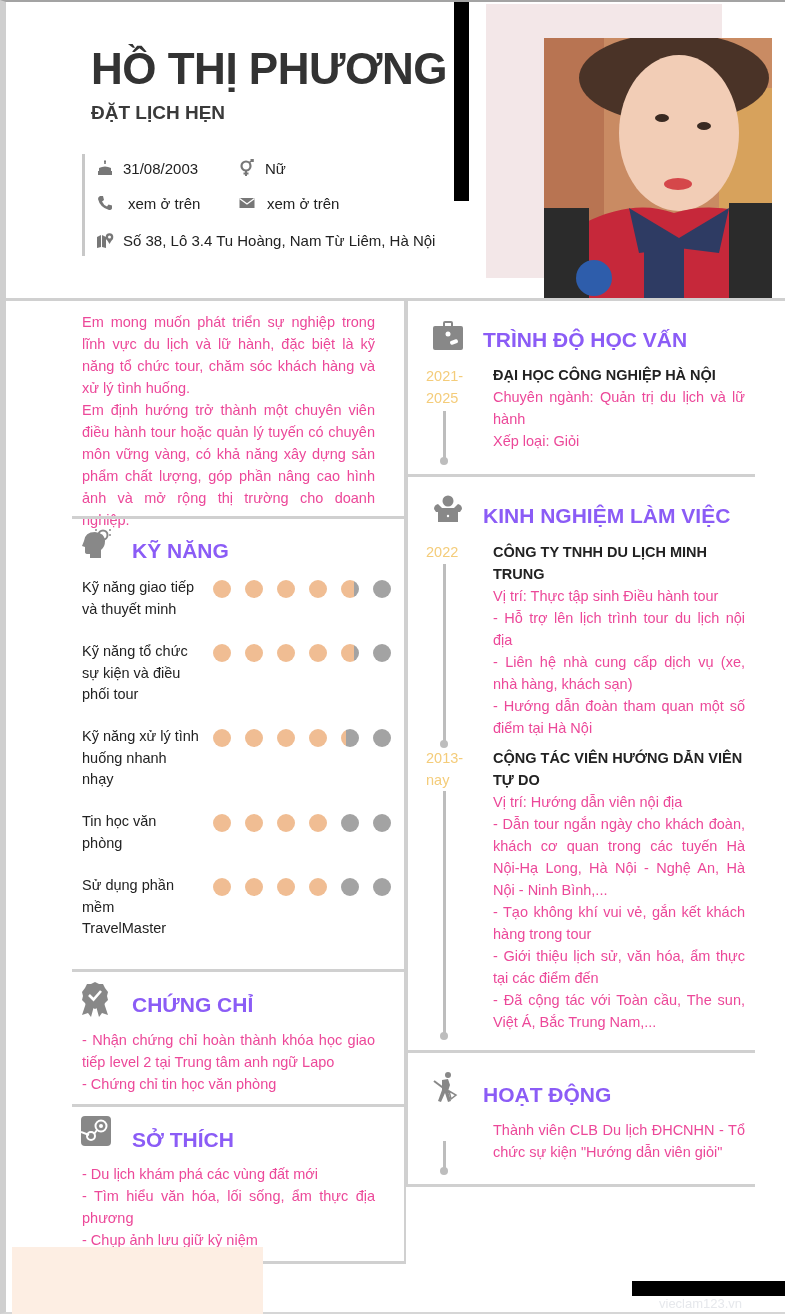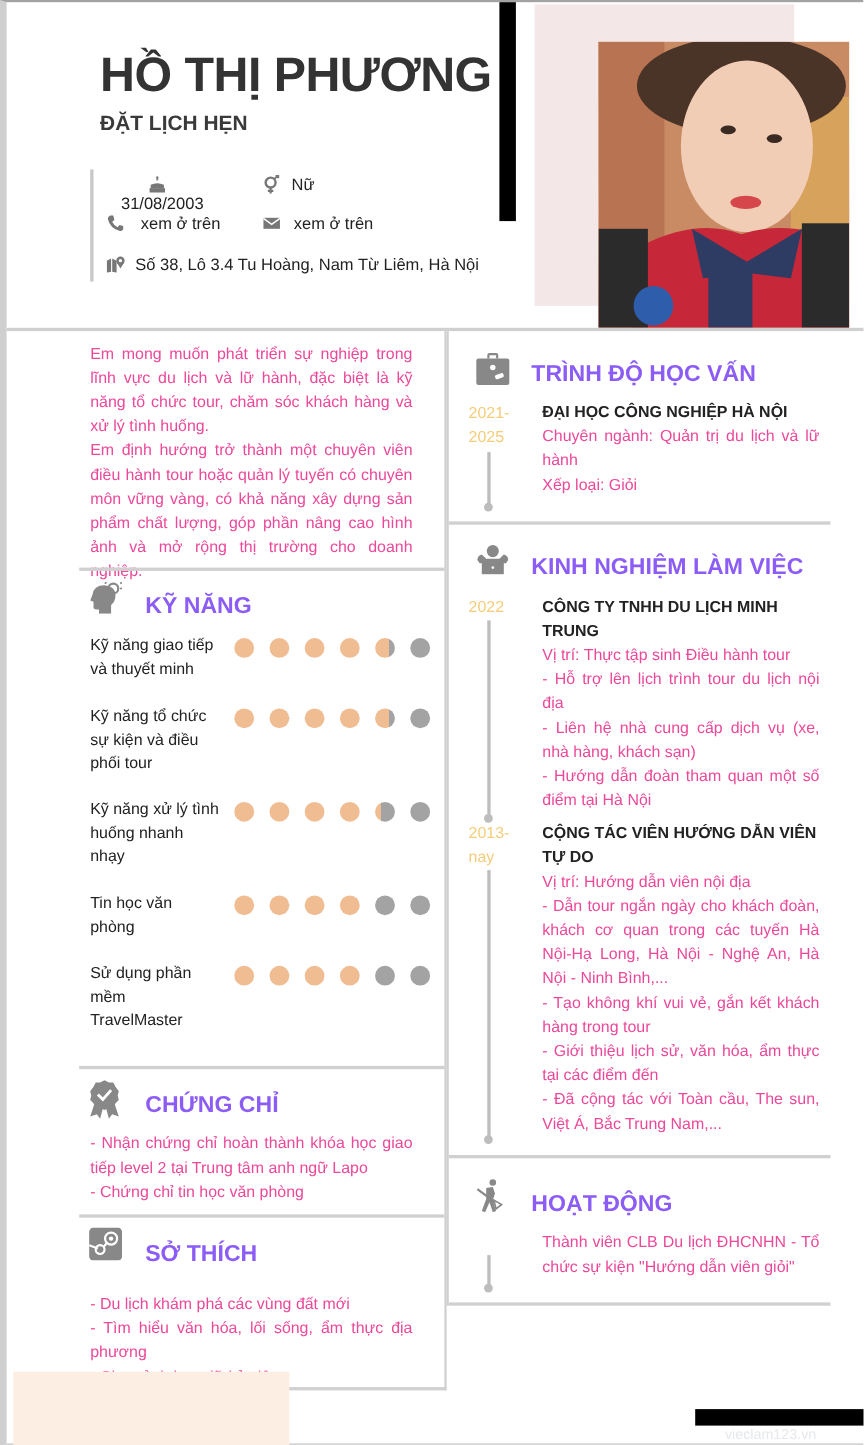--- a/index.html
+++ b/index.html
@@ -44,21 +44,21 @@
 </head>
 <body>
 
 <div class="page">
 
   <div class="name">HỒ THỊ PHƯƠNG</div>
   <div class="subtitle">ĐẶT LỊCH HẸN</div>
 
   <div class="info-box"></div>
 
-  <div class="info-row" style="left:104px; top:157px;flex-direction:column;">
+  <div class="info-row" style="left:90px; top:157px;">
     <span class="ic">
       <svg width="16" height="16" viewBox="0 0 16 16">
           <rect x="7.2" y="1" width="1.6" height="3" fill="#777"></rect>
           <circle cx="8" cy="1.3" r="1" fill="#777"></circle>
           <path d="M2 8 Q8 5 14 8 V11 H2 Z" fill="#777"></path>
           <rect x="1" y="11" width="14" height="4" fill="#777"></rect>
         </svg>
     </span>
     <span>31/08/2003</span>
   </div>
@@ -223,21 +223,21 @@
     <div class="sec-icon" style="left:9px; top:815px;">
       <svg width="30" height="30" viewBox="0 0 30 30">
           <rect x="0" y="0" width="30" height="30" rx="4" fill="#888"></rect>
           <circle cx="20" cy="10" r="5.5" fill="none" stroke="#fff" stroke-width="2"></circle>
           <circle cx="20" cy="10" r="2" fill="#fff"></circle>
           <circle cx="10" cy="20" r="4" fill="none" stroke="#fff" stroke-width="2"></circle>
           <path d="M0 16 L8 19 M13 18 L16 14" stroke="#fff" stroke-width="2"></path>
         </svg>
     </div>
     <div class="sec-title" style="position:absolute; left:60px; top:827px;">SỞ THÍCH</div>
-    <div style="position:absolute; left:10px; top:862px; width:293px;margin-top:12px;">
+    <div style="position:absolute; left:10px; top:862px; width:293px;">
       <p class="text">- Du lịch khám phá các vùng đất mới</p>
       <p class="text">- Tìm hiểu văn hóa, lối sống, ẩm thực địa phương</p>
       <p class="text">- Chụp ảnh lưu giữ kỷ niệm</p>
     </div>
     <div class="hr" style="position:absolute; left:0; top:960px; width:334px;"></div>
   </div>
 
   <div class="right-col" style="height:886px;">
 
     <div class="sec-icon" style="left:24px; top:20px;">

